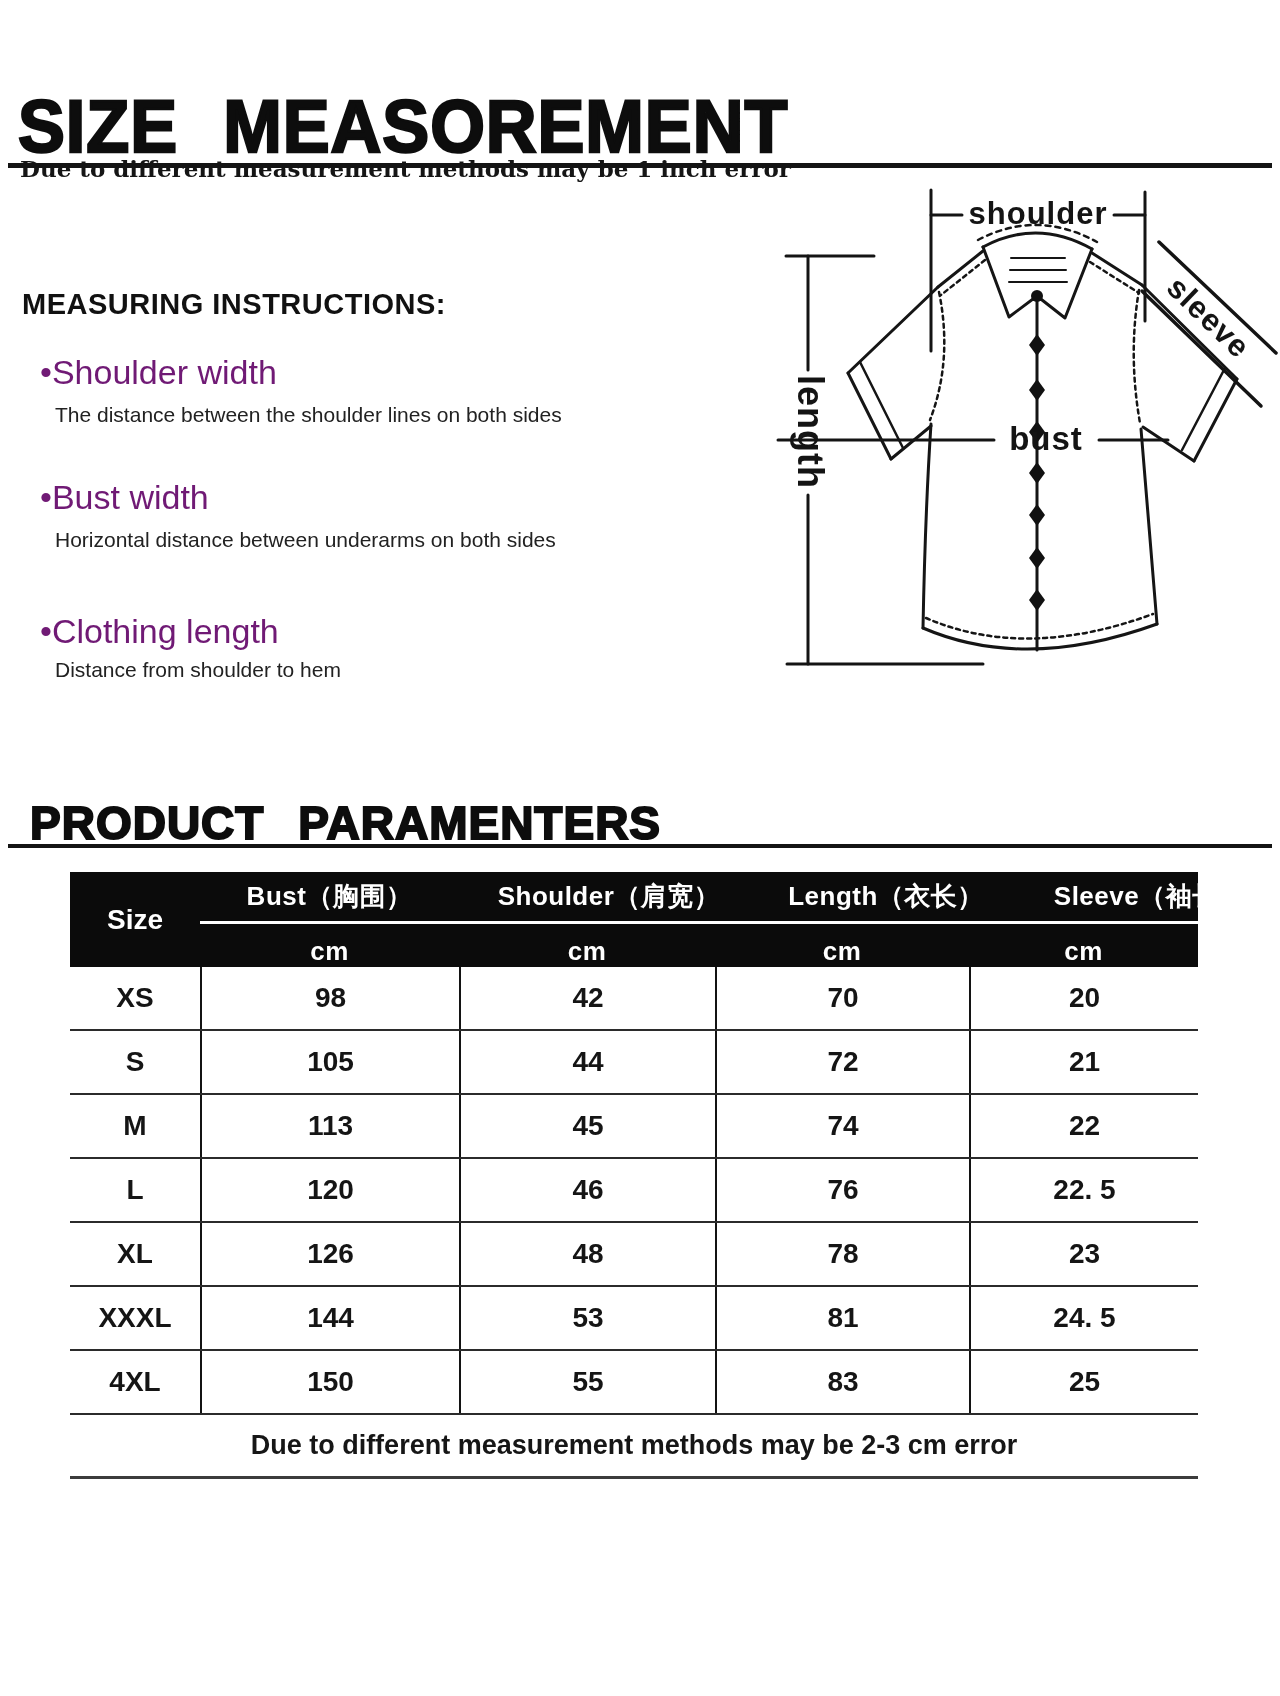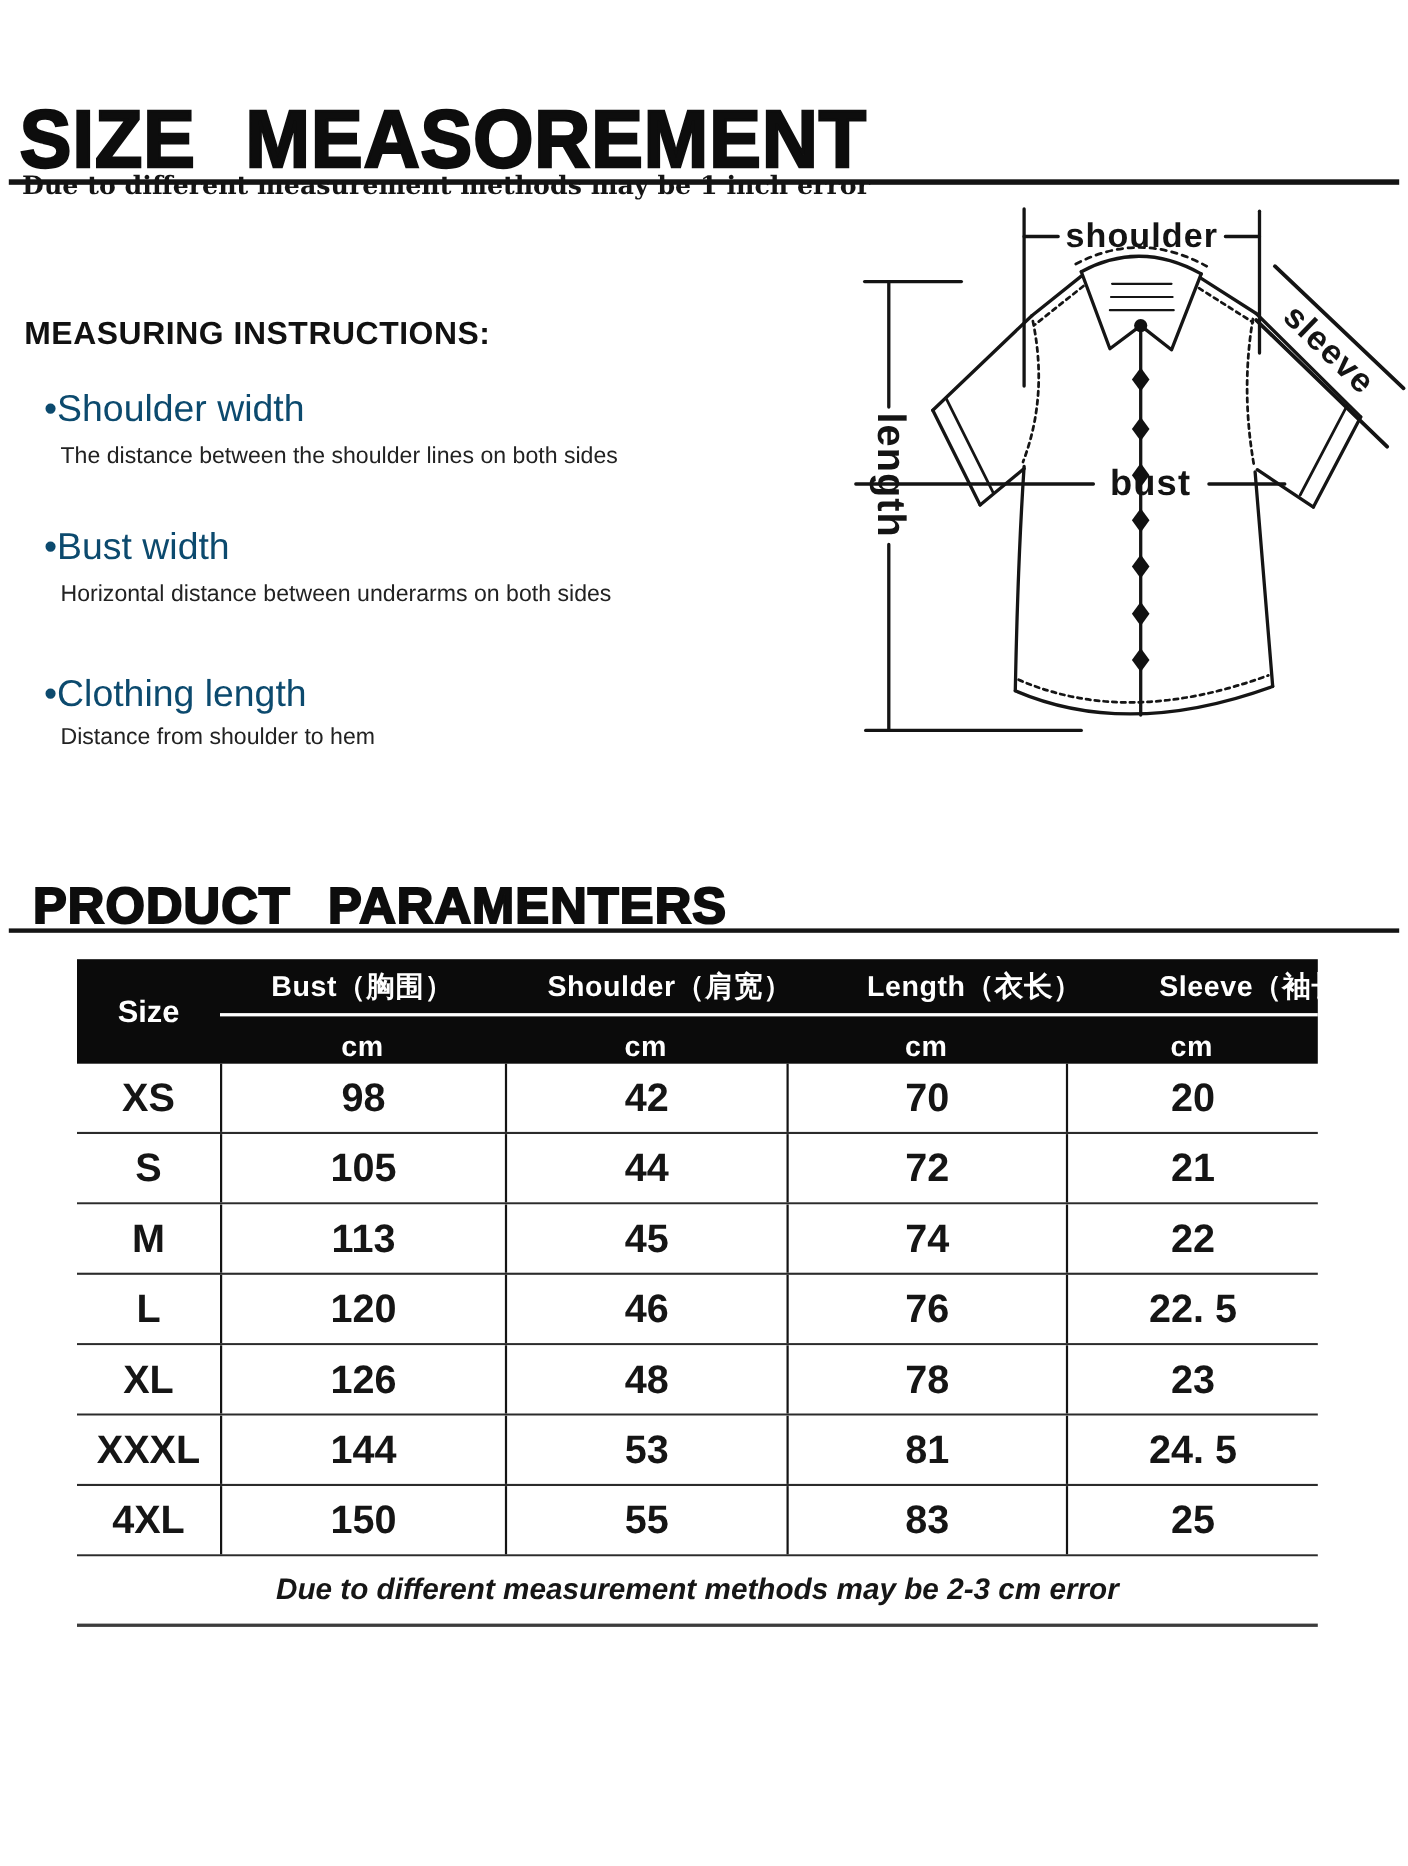--- a/index.html
+++ b/index.html
@@ -19,21 +19,21 @@
   }
   .subtitle{
     left:20px;top:132px;font-family:"DejaVu Serif","Liberation Serif",serif;
     font-size:23px;font-weight:600;color:#151515;white-space:nowrap;
   }
   .rule1{left:8px;top:163px;width:1264px;height:5px;background:#141414;}
   .rule2{left:8px;top:844px;width:1264px;height:4px;background:#141414;}
 
   
   .mi-heading{left:22px;top:264px;font-size:29px;font-weight:800;letter-spacing:.5px;}
-  .item-title{left:40px;font-size:34px;font-weight:400;color:#0c4a6e;white-space:nowrap;}
+  .item-title{left:40px;font-size:34px;font-weight:400;color:#701a75;white-space:nowrap;}
   .item-desc{left:55px;font-size:21px;font-weight:400;color:#222;white-space:nowrap;}
   .it1{top:353px;} .id1{top:403px;}
   .it2{top:478px;} .id2{top:528px;}
   .it3{top:612px;} .id3{top:658px;}
 
   
   .diagram{left:690px;top:155px;width:590px;height:515px;}
   .diagram svg{display:block;width:590px;height:515px;}
   .diagram text{
     font-family:"Liberation Sans","DejaVu Sans",sans-serif;
@@ -66,27 +66,27 @@
     font-size:26px;font-weight:600;letter-spacing:.5px;
   }
   .hline{position:absolute;left:130px;top:49px;width:998px;height:3px;background:#fff;}
 
   .trow{
     display:grid;grid-template-columns:130px 259px 256px 254px 229px;
     border-bottom:2px solid #2b2b2b;background:#fff;
   }
   .trow .cell{
     height:62px;display:flex;align-items:center;justify-content:center;
-    font-size:36px;font-weight:700;color:#151515;border-left:2px solid #131313;
+    font-size:28px;font-weight:700;color:#151515;border-left:2px solid #131313;
   }
   .trow .cell:first-child{border-left:none;}
   .note-row{
     height:61px;border-bottom:3px solid #3c3c3c;background:#fff;
     display:flex;align-items:center;justify-content:center;
-    font-size:27px;font-weight:600;color:#161616;font-style:italic;
+    font-size:27px;font-weight:600;color:#161616;
   }
 </style>
 </head>
 <body>
 
 <div>
 
   <h1 class="abs main-title">SIZE MEASOREMENT</h1>
   <p class="abs subtitle">Due to different measurement methods may be 1 inch error</p>
   <div class="abs rule1"></div>

